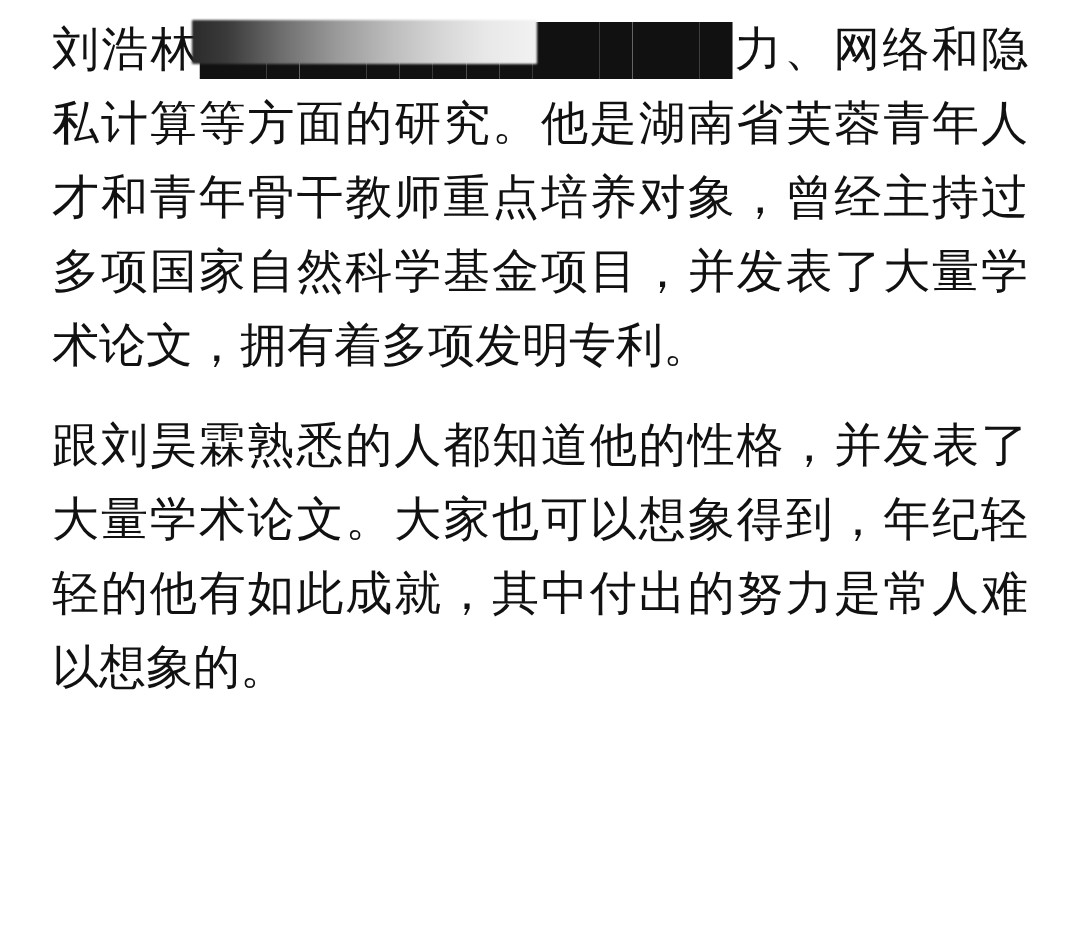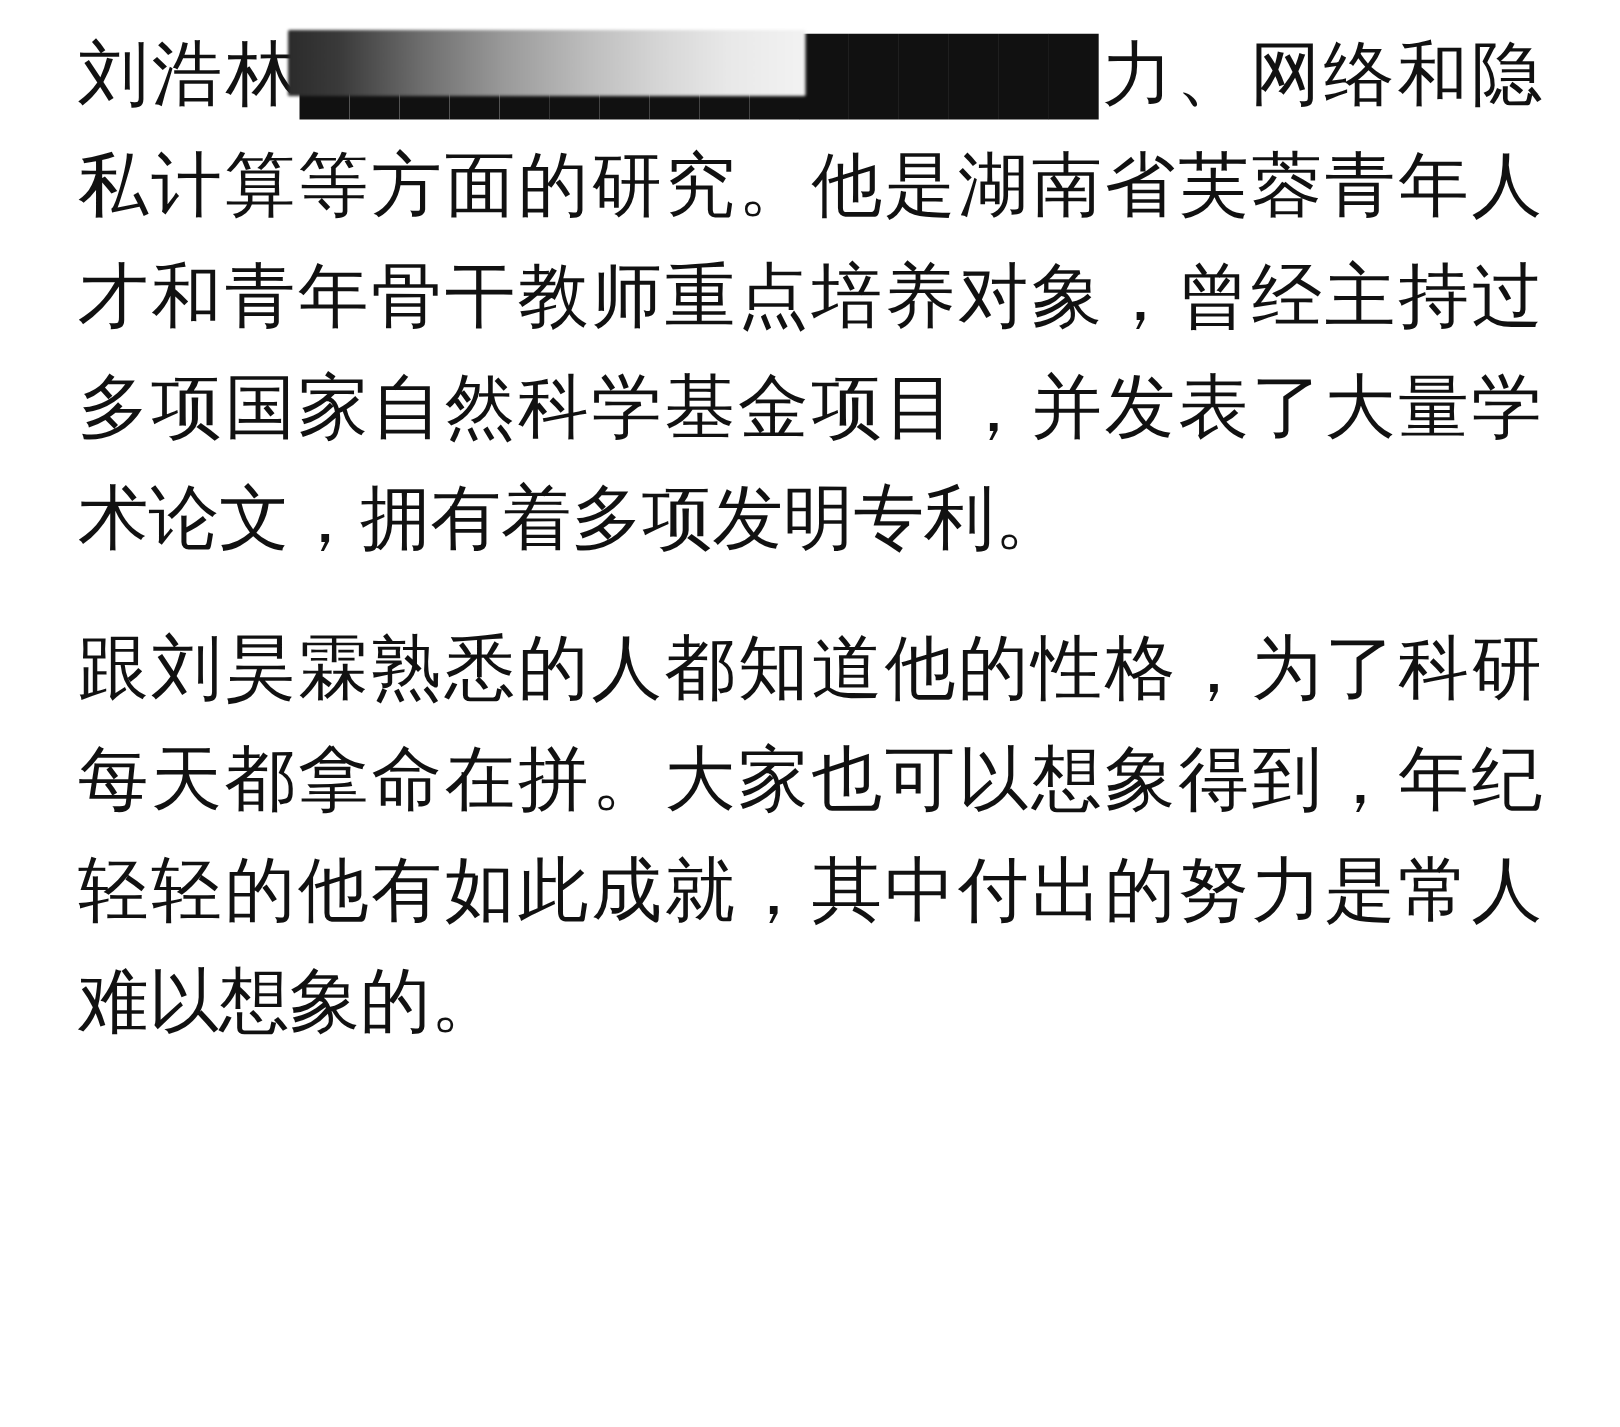--- a/index.html
+++ b/index.html
@@ -60,15 +60,15 @@
 <body>
 
 <div class="article">
 
   <p class="para">
     <span>刘浩林████████████████力、网络和隐私计算等方面的研究。他是湖南省芙蓉青年人才和青年骨干教师重点培养对象，曾经主持过多项国家自然科学基金项目，并发表了大量学术论文，拥有着多项发明专利。</span>
     <span class="redaction"></span>
   </p>
 
 
-  <p class="para">跟刘昊霖熟悉的人都知道他的性格，为了科研每天都拿命在拼。大家也可以想象得到，年纪轻轻的他有如此成就，其中付出的努力是常人难以想象的。</p>
+  <p class="para">跟刘昊霖熟悉的人都知道他的性格，并发表了大量学术论文。大家也可以想象得到，年纪轻轻的他有如此成就，其中付出的努力是常人难以想象的。</p>
 
 </div>
 
 </body></html>

